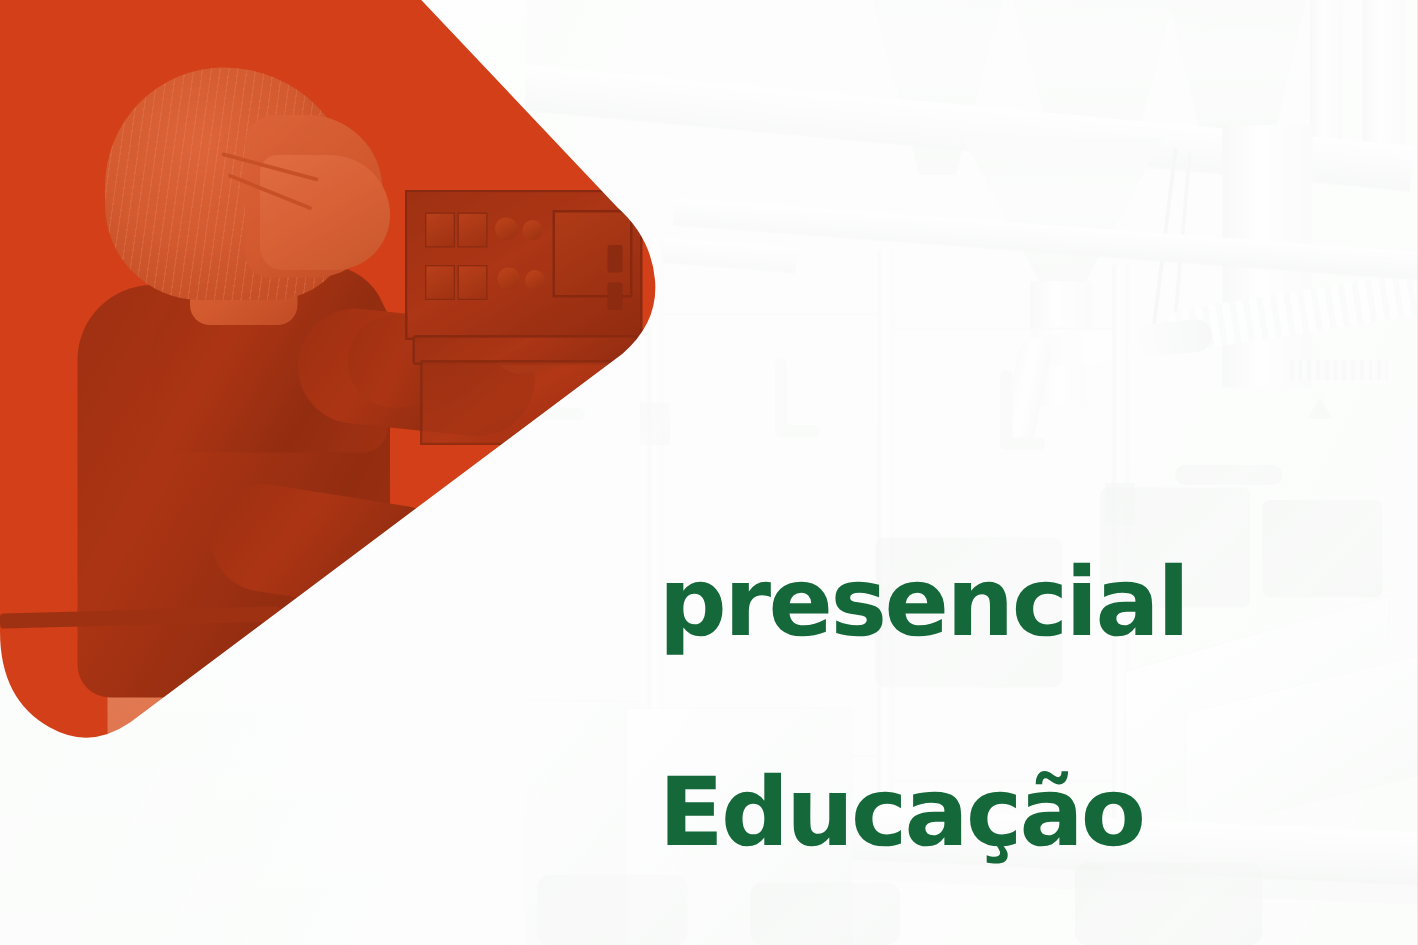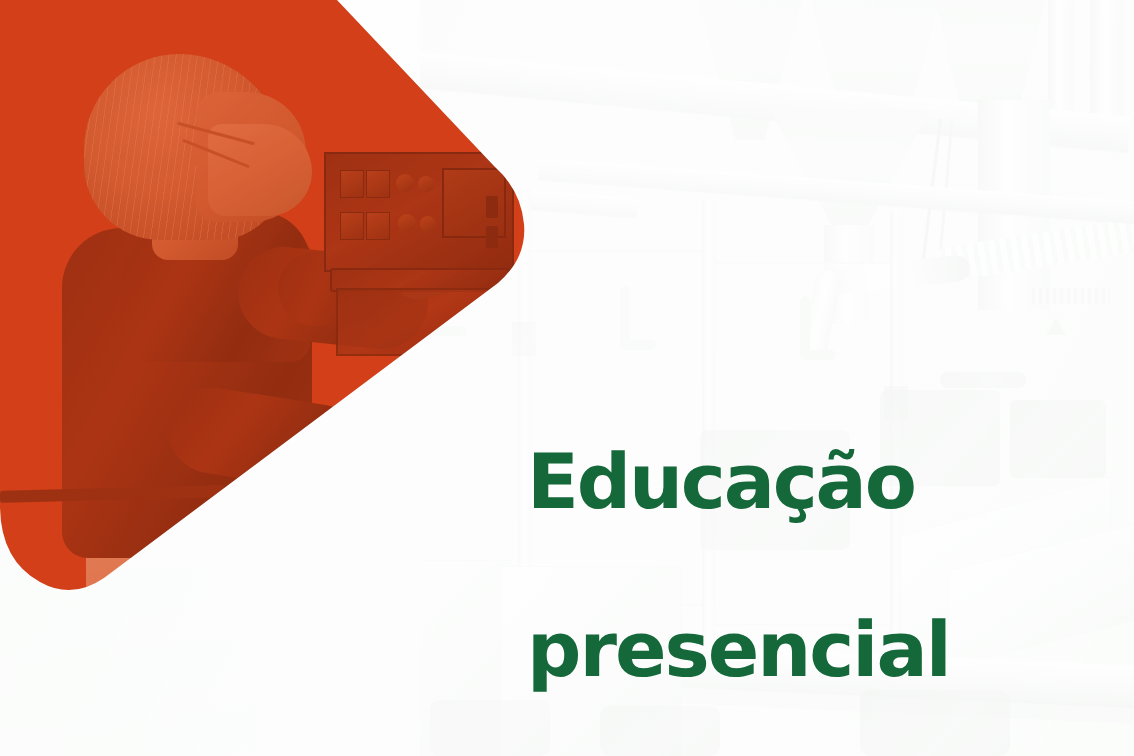--- a/index.html
+++ b/index.html
@@ -306,17 +306,17 @@
       <div class="ctrlbox w" style="left:336px;top:288px;width:164px;height:64px;opacity:.85;"></div>
 
       <div class="w" style="left:0px;top:488px;width:224px;height:12px;background:#8e3618;border-radius:3px;transform:rotate(-1.5deg);"></div>
 
       <div class="tint"></div>
       <div class="tint2"></div>
     </div>
   </div>
 
   <div id="headline">
+    <span class="ln ln2">presencial</span>
     <span class="ln ln1">Educação</span>
-    <span class="ln ln2">presencial</span>
   </div>
 
 </div>
 
 </body></html>

